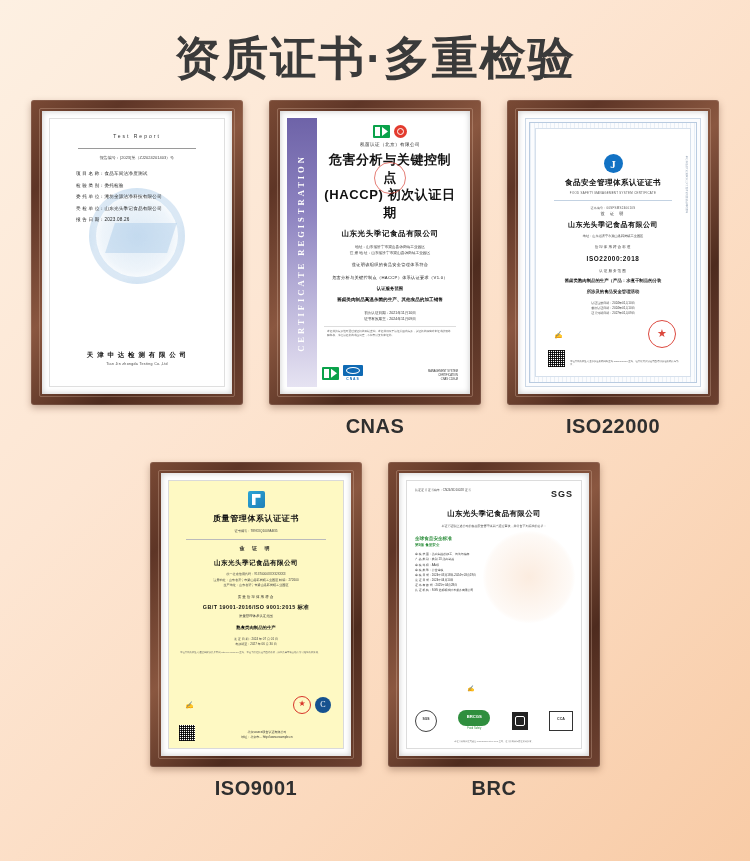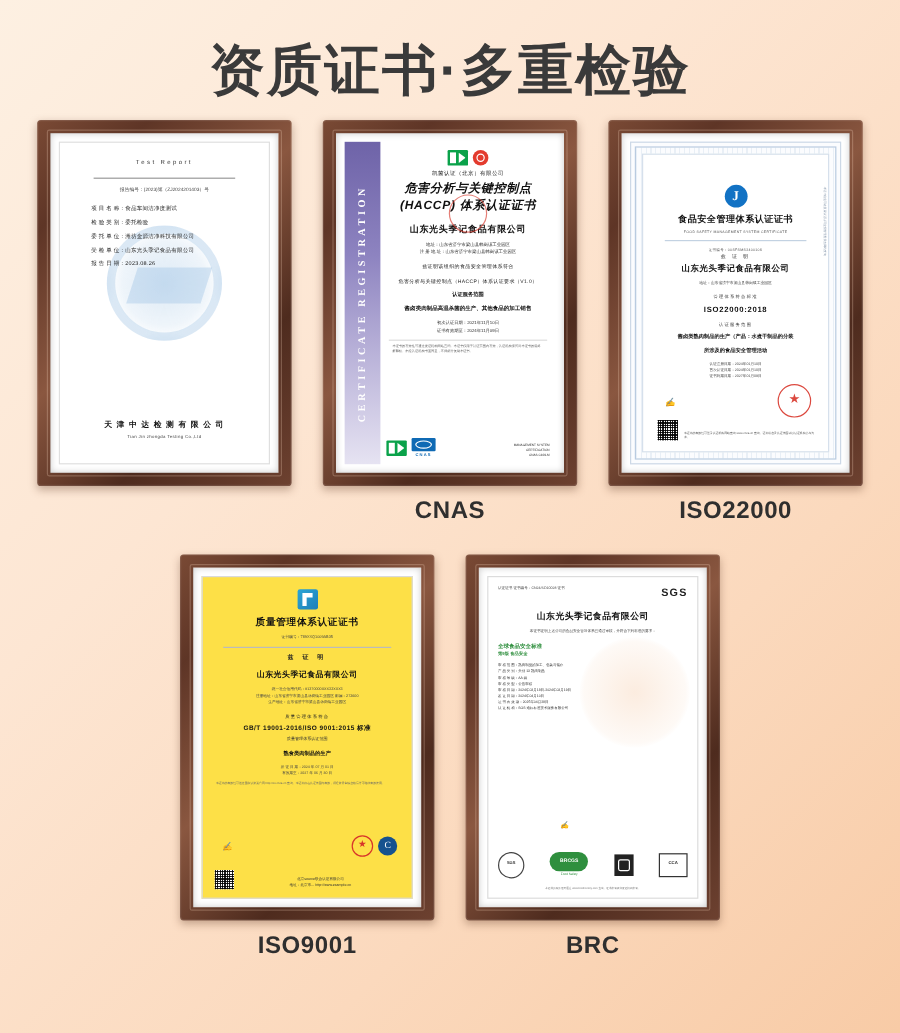--- a/index.html
+++ b/index.html
@@ -251,26 +251,25 @@
     border: 1.4px solid #fff;
     box-sizing: border-box;
   }
   .c2-issuer {
     font-size: 4.6px;
     color: #222;
     letter-spacing: 0.4px;
     margin-bottom: 3px;
   }
   .c2-title {
-    font-size: 10px;
+    font-size: 13px;
     font-weight: bold;
     color: #111;
     line-height: 1.35;
     letter-spacing: 0.6px;
-    font-style: italic;
   }
   .c2-stamp-red {
     position: absolute;
     left: 50%;
     top: 44px;
     transform: translateX(-50%);
     width: 30px; height: 30px;
     border-radius: 50%;
     border: 1.6px solid rgba(214,52,40,0.75);
     opacity: 0.85;
@@ -534,21 +533,21 @@
     top: 34%;
     transform: rotate(90deg);
     transform-origin: right top;
     font-size: 2.4px;
     color: #8293a8;
     white-space: nowrap;
   }
 
   
   .c4 {
-    background: #fde047;
+    background: #fef9c3;
     border: 0.8px solid #dadada;
     padding: 8px 9px 0;
     text-align: center;
     position: relative;
   }
   .c4-logo {
     width: 17px; height: 17px;
     background: linear-gradient(135deg,#2aa5d6,#1f7fb8);
     margin: 2px auto 5px;
     border-radius: 2px;
@@ -885,21 +884,21 @@
             <div class="c2-left">
               <div class="c2-left-text">CERTIFICATE  REGISTRATION</div>
             </div>
             <div class="c2-body">
               <div class="c2-logos">
                 <div class="logo-kd"></div>
                 <div class="logo-cnas-sm"></div>
               </div>
               <div class="c2-issuer">凯茵认证（北京）有限公司</div>
               <div class="c2-title">危害分析与关键控制点</div>
-              <div class="c2-title">(HACCP) 体系认证证书</div>
+              <div class="c2-title">(HACCP) 初次认证日期</div>
               <div class="c2-stamp-red"></div>
               <div class="c2-company">山东光头季记食品有限公司</div>
               <div class="c2-lines">
                 <div>地址：山东省济宁市梁山县韩岗镇工业园区</div>
                 <div>注 册 地 址：山东省济宁市梁山县韩岗镇工业园区</div>
               </div>
               <div class="c2-section-head">兹证明该组织的食品安全管理体系符合</div>
               <div class="c2-section-head">危害分析与关键控制点（HACCP）体系认证要求（V1.0）</div>
               <div class="c2-scope-head">认证服务范围</div>
               <div class="c2-scope">酱卤类肉制品高温杀菌的生产、其他食品的加工销售</div>

